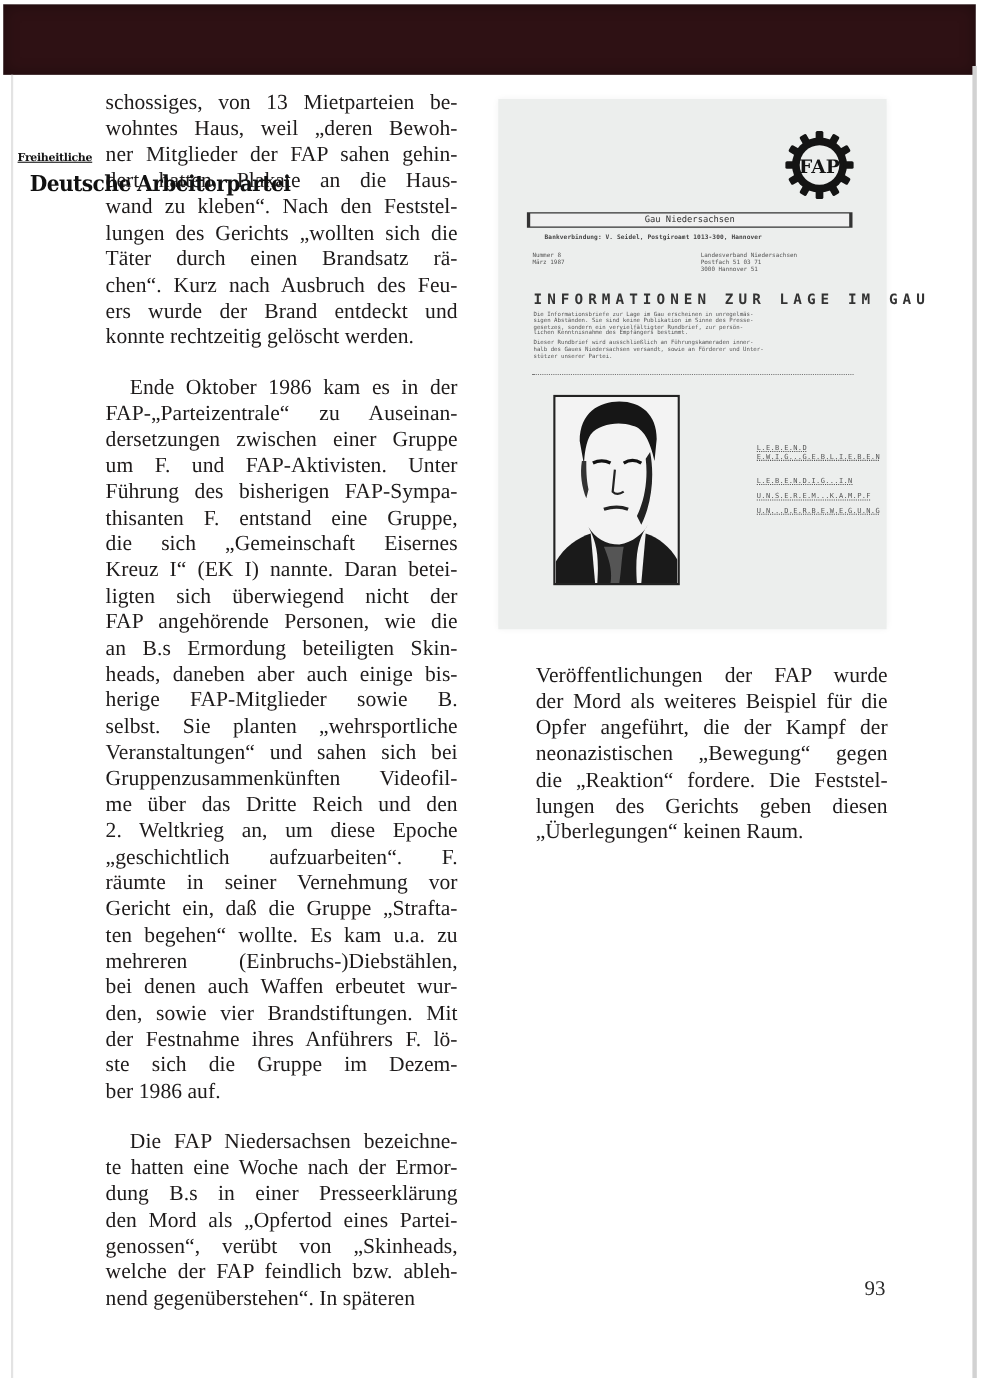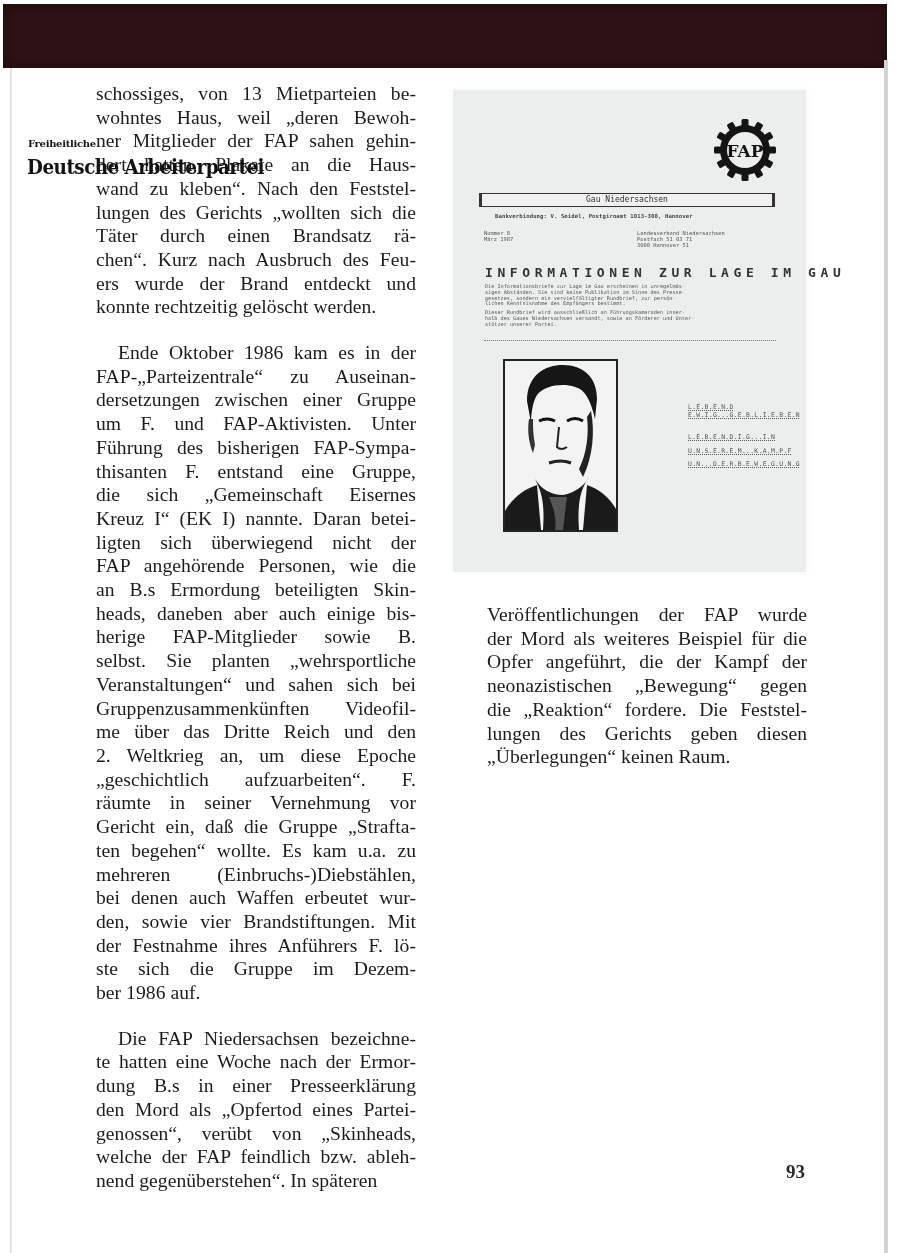--- a/index.html
+++ b/index.html
@@ -18,22 +18,22 @@
     .para { font-size: 19.6px; line-height: 23.7px; text-align: justify; text-align-last: auto; letter-spacing: 0.05px; margin-left: 34px; }
     .para .ln { display: block; text-align: justify; text-align-last: justify; white-space: nowrap; }
     .para .ln.last { text-align-last: left; }
     .para.indent .ln:first-child { text-indent: 22px; }
     .para + .para { margin-top: 22px; }
 
     
     .newsletter { position: absolute; left: 453px; top: 90px; width: 353px; height: 482px;
       background: #eceeed; box-shadow: 0 0 6px rgba(0,0,0,0.05); }
 
-    .nl-small-title { position: absolute; left: 28px; top: 138px; font-family: "DejaVu Serif", serif; font-weight: bold;
-      font-size: 10px; color: #151515; letter-spacing: -0.3px; }
+    .nl-small-title { position: absolute; left: 16px; top: 138px; font-family: "DejaVu Serif", serif; font-weight: bold;
+      font-size: 10px; color: #151515; letter-spacing: -0.3px; text-decoration: underline; }
     .nl-big-title { position: absolute; left: 27px; top: 155px; font-family: "DejaVu Serif", serif; font-weight: bold;
       font-size: 20px; color: #111; letter-spacing: -0.6px; transform: scaleX(0.92); transform-origin: left; }
 
     .nl-logo { position: absolute; left: 713px; top: 118px; width: 64px; height: 64px; }
 
     .nl-gau-box { position: absolute; left: 479px; top: 193px; width: 296px; height: 14px; border: 1.5px solid #333;
       border-left-width: 3px; border-right-width: 3px; background: #f0f0f0;
       font-family: "DejaVu Sans Mono", monospace; font-size: 8px; line-height: 11px; color: #333; text-align: center; }
 
     .nl-mono { position: absolute; font-family: "DejaVu Sans Mono", "Liberation Mono", monospace; color: #555; }
@@ -43,21 +43,21 @@
     .nl-info-title { left: 485px; top: 265px; font-size: 13px; letter-spacing: 4.6px; color: #333; font-weight: bold; }
     .nl-body1 { left: 485px; top: 284px; font-size: 5.2px; line-height: 5.8px; width: 290px; }
     .nl-body2 { left: 485px; top: 310px; font-size: 5.2px; line-height: 5.8px; width: 290px; }
     .nl-divider { position: absolute; left: 484px; top: 340px; width: 292px; height: 0; border-top: 1.5px dotted #777; }
 
     .nl-photo { position: absolute; left: 503px; top: 359px; width: 115px; height: 173px; border: 2px solid #222; background: #f4f4f4; overflow: hidden; }
     .nl-caption { position: absolute; left: 640px; top: 403px; font-family: "DejaVu Sans Mono", monospace; font-size: 6.4px; line-height: 8px; color: #555; letter-spacing: 0.3px; text-decoration: underline dotted; }
     .nl-caption .c { display: block; white-space: nowrap; padding-left: 48px; }
     .nl-caption .gap { height: 14px; }
 
-    .page-number { position: absolute; left: 786px; top: 1161px; font-size: 19px; color: #2a2a2a; font-weight: bold; }
+    .page-number { position: absolute; left: 786px; top: 1161px; font-size: 19px; color: #2a2a2a; }
   </style>
 </head>
 <body>
 
 <div class="top-band"></div>
 <div class="page-edge-left"></div>
 <div class="page-edge-right"></div>
 
 <div class="col-left">
   <div class="para">

